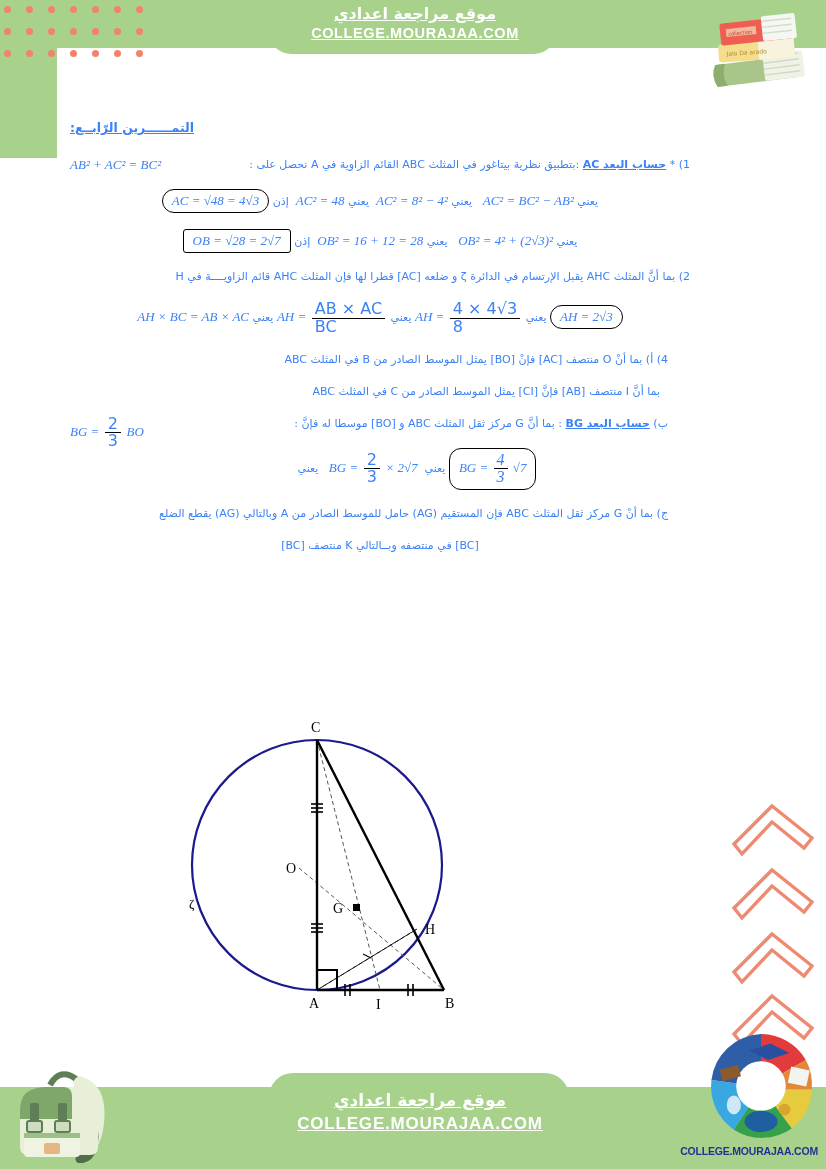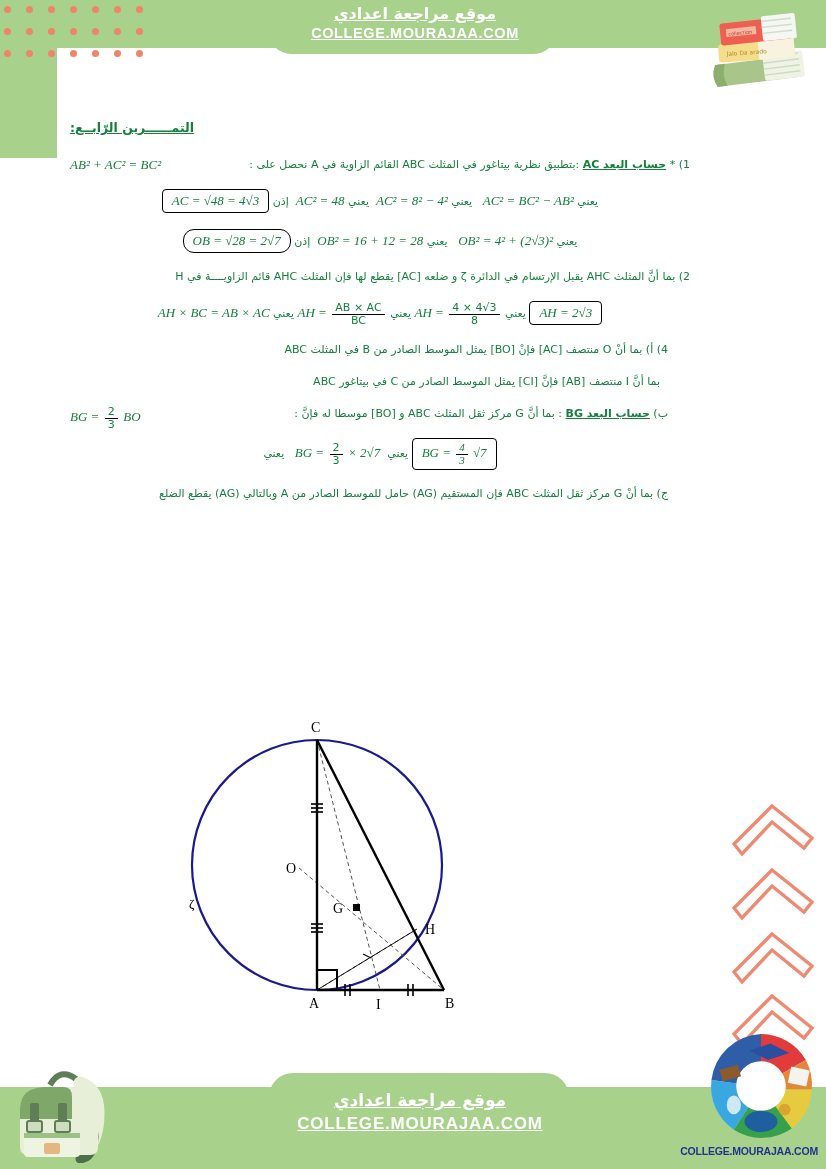--- a/index.html
+++ b/index.html
@@ -84,21 +84,21 @@
     font-size:10.5px;font-weight:bold;color:#20348f;letter-spacing:-.2px;
     z-index:6;
   }
 
   
   .chevrons{position:absolute;right:0;top:776px;width:106px;height:265px;}
 
   
   .content{
     position:absolute;left:70px;top:120px;width:620px;
-    direction:rtl;text-align:right;color:#15803d;
+    direction:rtl;text-align:right;color:#3b82f6;
   }
   .ex-title{
     text-align:left;direction:rtl;
     font-family:"DejaVu Sans", sans-serif;
     font-size:12.5px;font-weight:bold;
     text-decoration:underline;
     margin:0 0 22px 0;padding-right:0;
     display:block;
   }
   .title-row{text-align:right;}
@@ -112,27 +112,27 @@
   .line.center{text-align:center;}
   .line.c2{text-align:right;padding-right:22px;}
   .line.c3{text-align:right;padding-right:30px;}
   .u{text-decoration:underline;font-weight:bold;}
   .m{
     font-family:"Liberation Serif", serif;
     font-style:italic;direction:ltr;display:inline-block;
     font-size:13px;
   }
   .boxed{
-    display:inline-block;border:1.2px solid #000;border-radius:4px;
+    display:inline-block;border:1.2px solid #000;border-radius:12px;
     padding:3px 9px;direction:ltr;
   }
-  .boxed.round{border-radius:11px;}
+  .boxed.round{border-radius:3px;}
   .frac{
-    display:inline-block;vertical-align:middle;text-align:center;
-    font-size:11px;line-height:1.05;margin:0 2px;
+    display:inline-block;vertical-align:middle;text-align:left;
+    font-size:16px;line-height:1.05;margin:0 2px;
   }
   .frac .num{display:block;border-bottom:1px solid #000;padding:0 3px;}
   .frac .den{display:block;padding:0 3px;}
   .eqrow{display:inline-block;direction:ltr;vertical-align:middle;}
 
   
   .diagram-wrap{
     position:absolute;left:185px;top:718px;width:300px;height:300px;
   }
 </style>
@@ -280,21 +280,21 @@
     <span>يعني</span>
     <span class="m">OB² = 4² + (2√3)²</span>&nbsp;&nbsp;
     <span>يعني</span>
     <span class="m">OB² = 16 + 12 = 28</span>&nbsp;
     <span>إذن</span>
     <span class="boxed round m">OB = √28 = 2√7</span>
   </div>
 
   <div class="line">
     <span>2)</span>
-    <span>بما أنَّ المثلث AHC يقبل الإرتسام في الدائرة ζ و ضلعه [AC] يقطع لها فإن المثلث AHC قائم الزاويــــة  في H</span>
+    <span>بما أنَّ المثلث AHC يقبل الإرتسام في الدائرة ζ و ضلعه [AC] قطرا لها فإن المثلث AHC قائم الزاويــــة  في H</span>
   </div>
 
 
   <div class="line center">
     <span class="boxed m">AH = 2√3</span>
     <span>يعني</span>
     <span class="eqrow">
       <span class="m">AH =</span>
       <span class="frac"><span class="num">4 × 4√3</span><span class="den">8</span></span>
     </span>
@@ -306,21 +306,21 @@
     <span>يعني</span>
     <span class="m">AH × BC = AB × AC</span>
   </div>
 
   <div class="line c2">
     <span>4)</span>
     <span>أ)</span>
     <span>بما أنْ O منتصف [AC] فإنْ  [BO] يمثل الموسط الصادر من B في المثلث ABC</span>
   </div>
   <div class="line c3">
-    <span>بما أنَّ I منتصف [AB] فإنَّ  [CI] يمثل الموسط الصادر من C في بيتاغور ABC</span>
+    <span>بما أنَّ I منتصف [AB] فإنَّ  [CI] يمثل الموسط الصادر من C في المثلث ABC</span>
   </div>
 
   <div class="line c2">
     <span class="eqrow" style="float:left">
       <span class="m">BG =</span>
       <span class="frac"><span class="num">2</span><span class="den">3</span></span>
       <span class="m">BO</span>
     </span>
     <span>ب)</span>
     <span class="u">حساب البعد BG</span>
@@ -339,20 +339,23 @@
       <span class="frac"><span class="num">2</span><span class="den">3</span></span>
       <span class="m">× 2√7</span>
     </span>&nbsp;&nbsp;
     <span>يعني</span>
   </div>
 
   <div class="line c2">
     <span>ج)</span>
     <span>بما أنْ G مركز ثقل المثلث ABC فإن المستقيم (AG) حامل للموسط الصادر من A  وبالتالي (AG) يقطع الضلع</span>
   </div>
+  <div class="line" style="text-align:center">
+    <span>[BC] في منتصفه  وبــالتالي K منتصف [BC]</span>
+  </div>
 
 </div>
 
 <div class="diagram-wrap">
   <svg width="300" height="300" viewBox="0 0 300 300">
 
     <circle cx="132" cy="147" r="125" fill="none" stroke="#1a1a8c" stroke-width="2.2"></circle>
 
     <g stroke="#555" stroke-width="1" stroke-dasharray="4,3" fill="none">
       <line x1="132" y1="22" x2="195" y2="272"></line>

